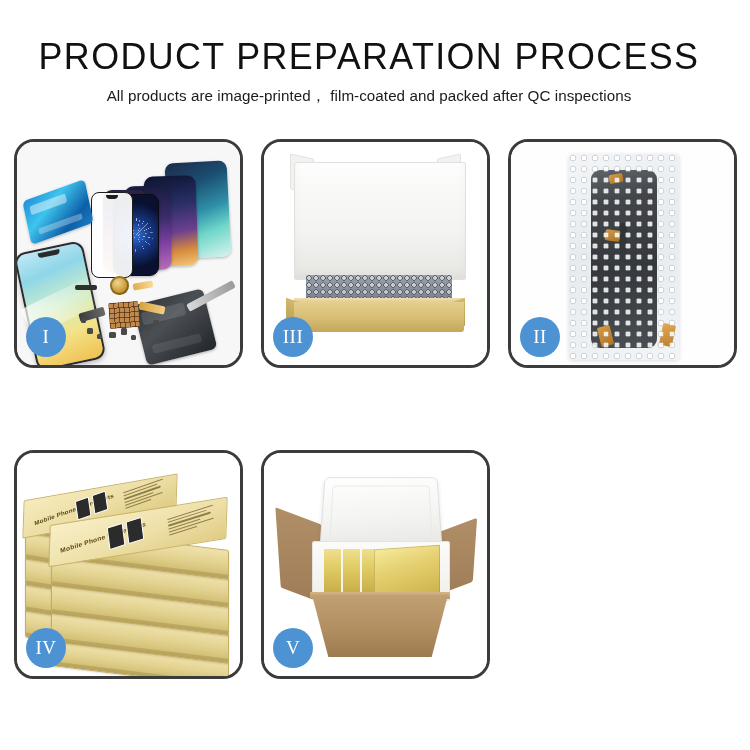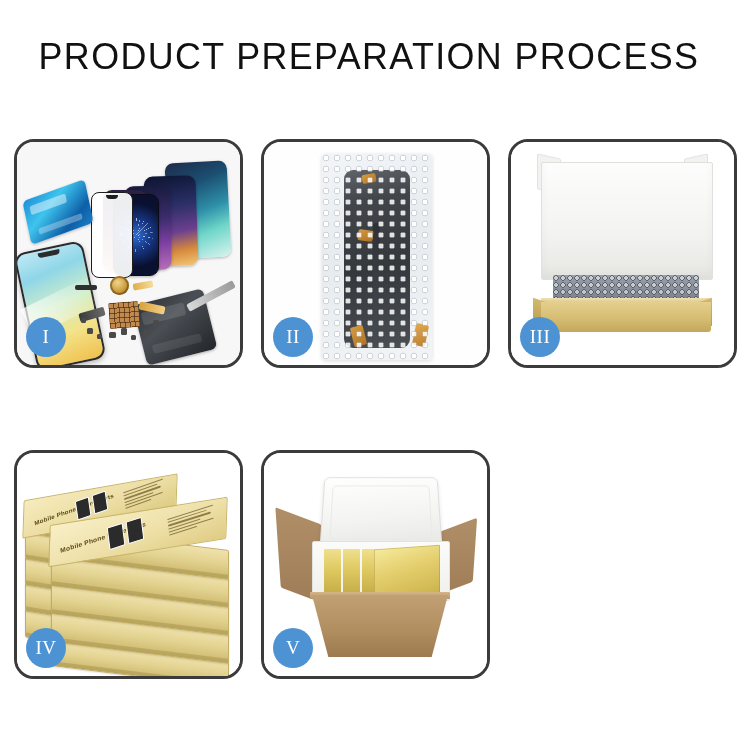--- a/index.html
+++ b/index.html
@@ -548,20 +548,21 @@
     transform: skewY(18deg);
   }
 </style>
 </head>
 <body>
 
 <div class="page">
 
   <div class="header">
     <div class="title">PRODUCT PREPARATION PROCESS</div>
+    <div class="subtitle">All products are image-printed， film-coated and packed after QC inspections</div>
   </div>
 
   <div class="grid">
 
     <div class="panel p1">
       <div class="panel-stage">
         <div class="ph ph-a"></div>
         <div class="ph ph-b"></div>
         <div class="ph ph-c"></div>
         <div class="ph ph-d"></div>
@@ -586,48 +587,48 @@
           <span style="left:104px;top:186px;width:6px;height:7px;"></span>
           <span style="left:114px;top:193px;width:5px;height:5px;"></span>
           <span style="left:126px;top:188px;width:7px;height:6px;"></span>
           <span style="left:64px;top:176px;width:5px;height:5px;"></span>
           <span style="left:136px;top:178px;width:6px;height:6px;"></span>
         </div>
       </div>
       <div class="badge">I</div>
     </div>
 
+    <div class="panel p3">
+      <div class="panel-stage">
+        <div class="lid-flap-l"></div>
+        <div class="lid-flap-r"></div>
+        <div class="foam-lid"></div>
+        <div class="bubble-layer"></div>
+        <div class="box-rim"></div>
+        <div class="box-left"></div>
+        <div class="box-right"></div>
+        <div class="box-front"></div>
+      </div>
+      <div class="badge">III</div>
+    </div>
+
     <div class="panel p2">
       <div class="panel-stage">
         <div class="bubblebag">
           <div class="part">
             <div class="cable"></div>
           </div>
           <div class="tape tape-1"></div>
           <div class="tape tape-2"></div>
           <div class="tape tape-3"></div>
           <div class="tape tape-4"></div>
           <div class="bubble-overlay"></div>
         </div>
       </div>
       <div class="badge">II</div>
-    </div>
-
-    <div class="panel p3">
-      <div class="panel-stage">
-        <div class="lid-flap-l"></div>
-        <div class="lid-flap-r"></div>
-        <div class="foam-lid"></div>
-        <div class="bubble-layer"></div>
-        <div class="box-rim"></div>
-        <div class="box-left"></div>
-        <div class="box-right"></div>
-        <div class="box-front"></div>
-      </div>
-      <div class="badge">III</div>
     </div>
 
     <div class="panel p4">
       <div class="panel-stage">
         <div class="stackwrap">
           <div class="sbox l5">
               <i class="edge"></i>
             </div>
           <div class="sbox l4">
               <i class="edge"></i>

